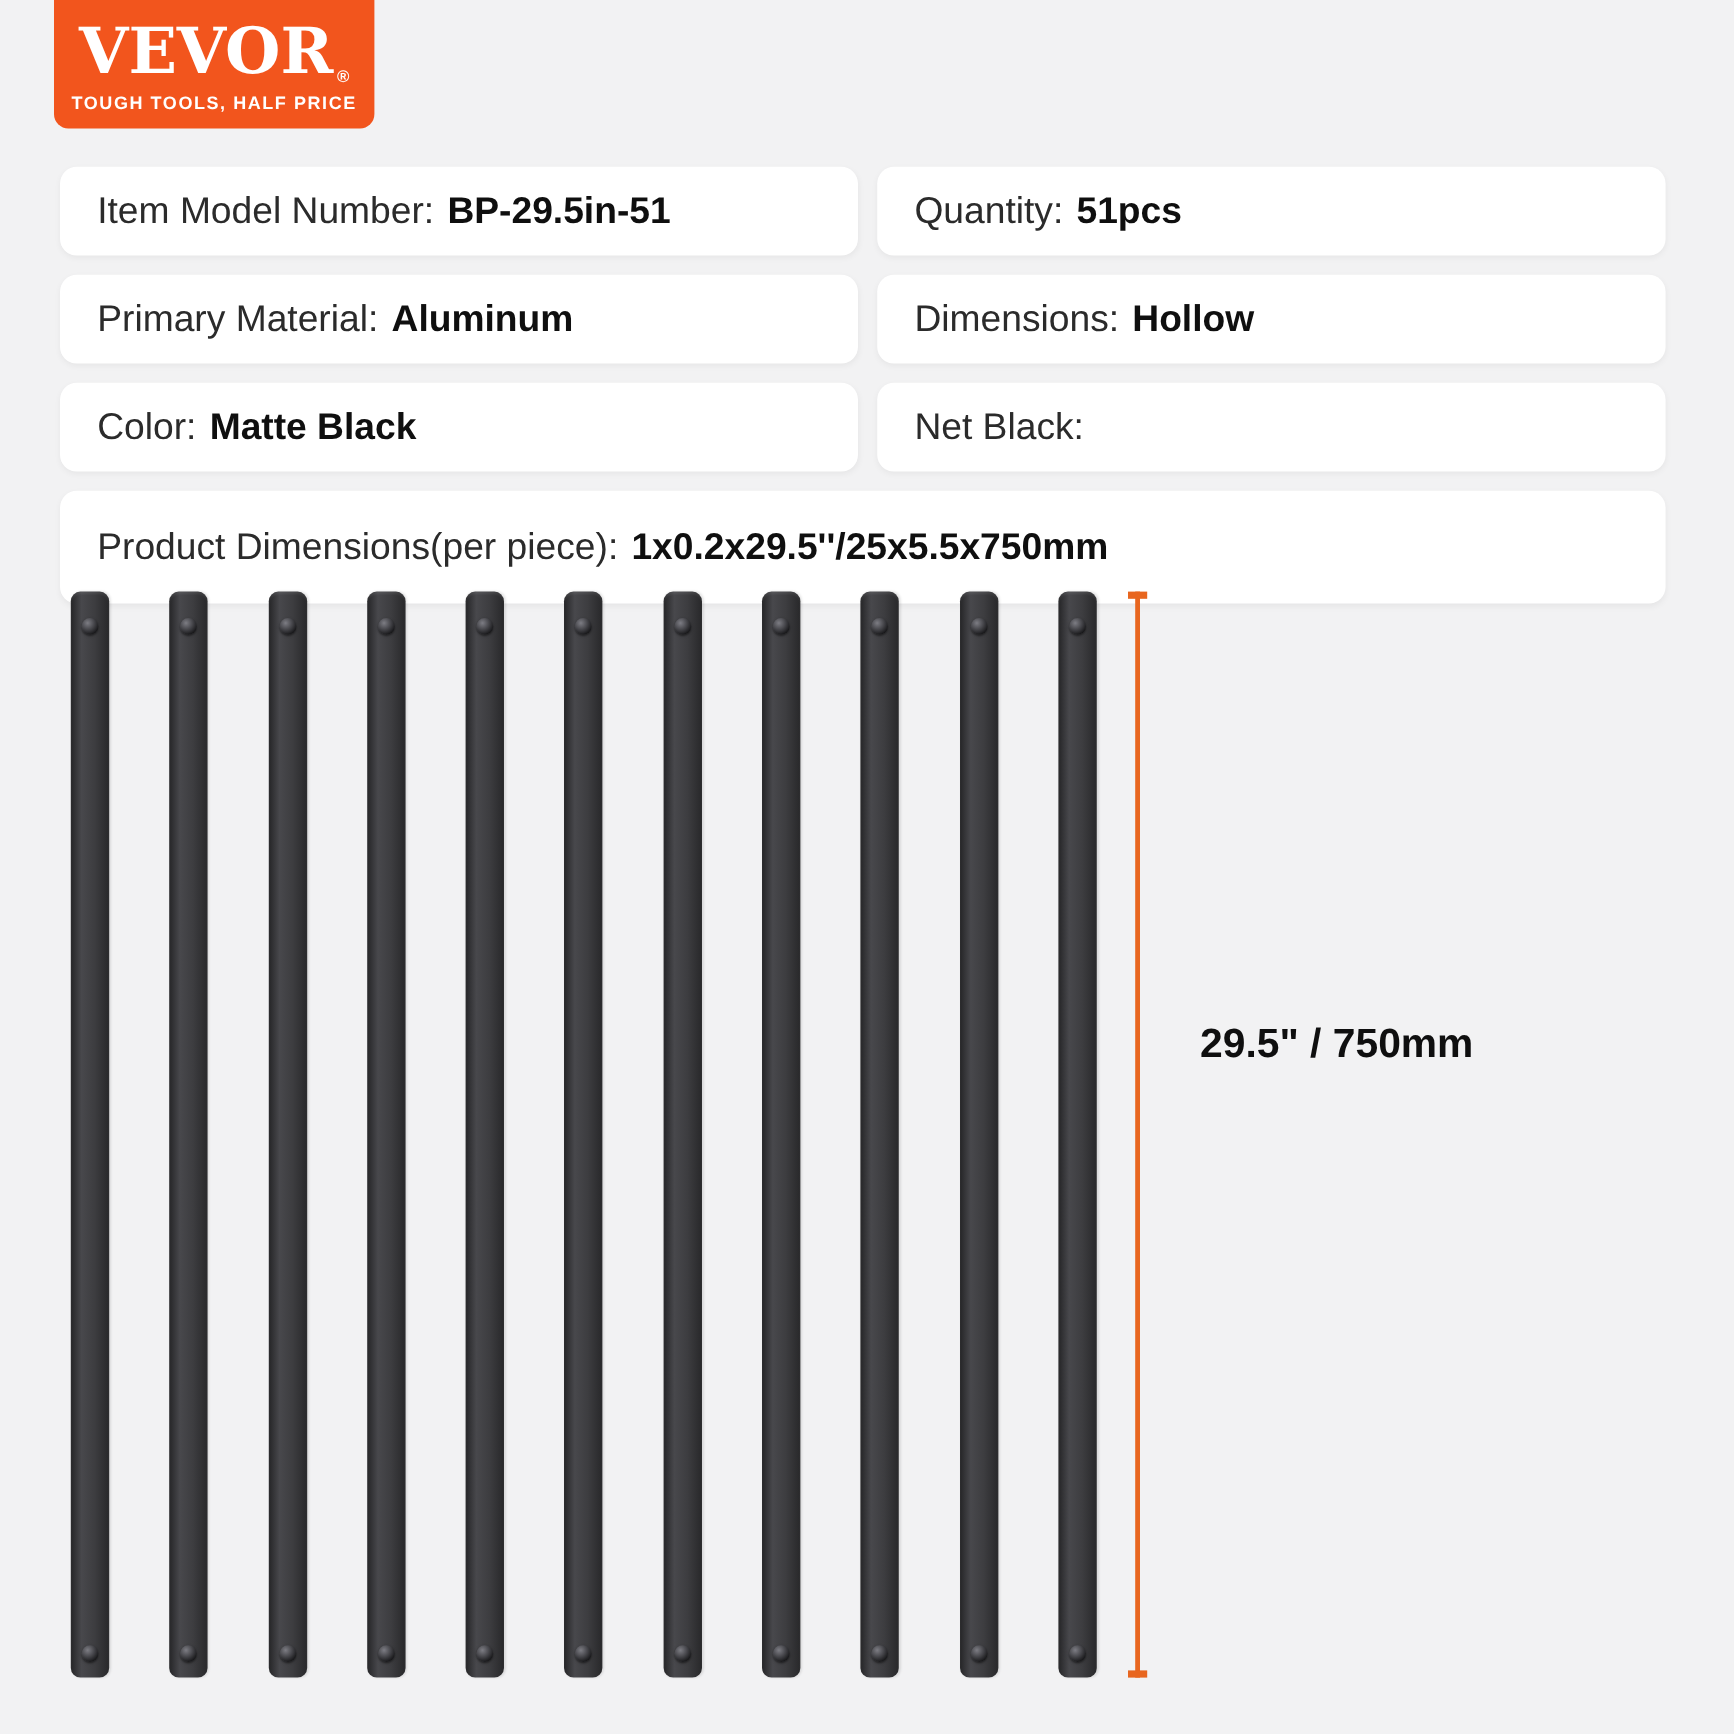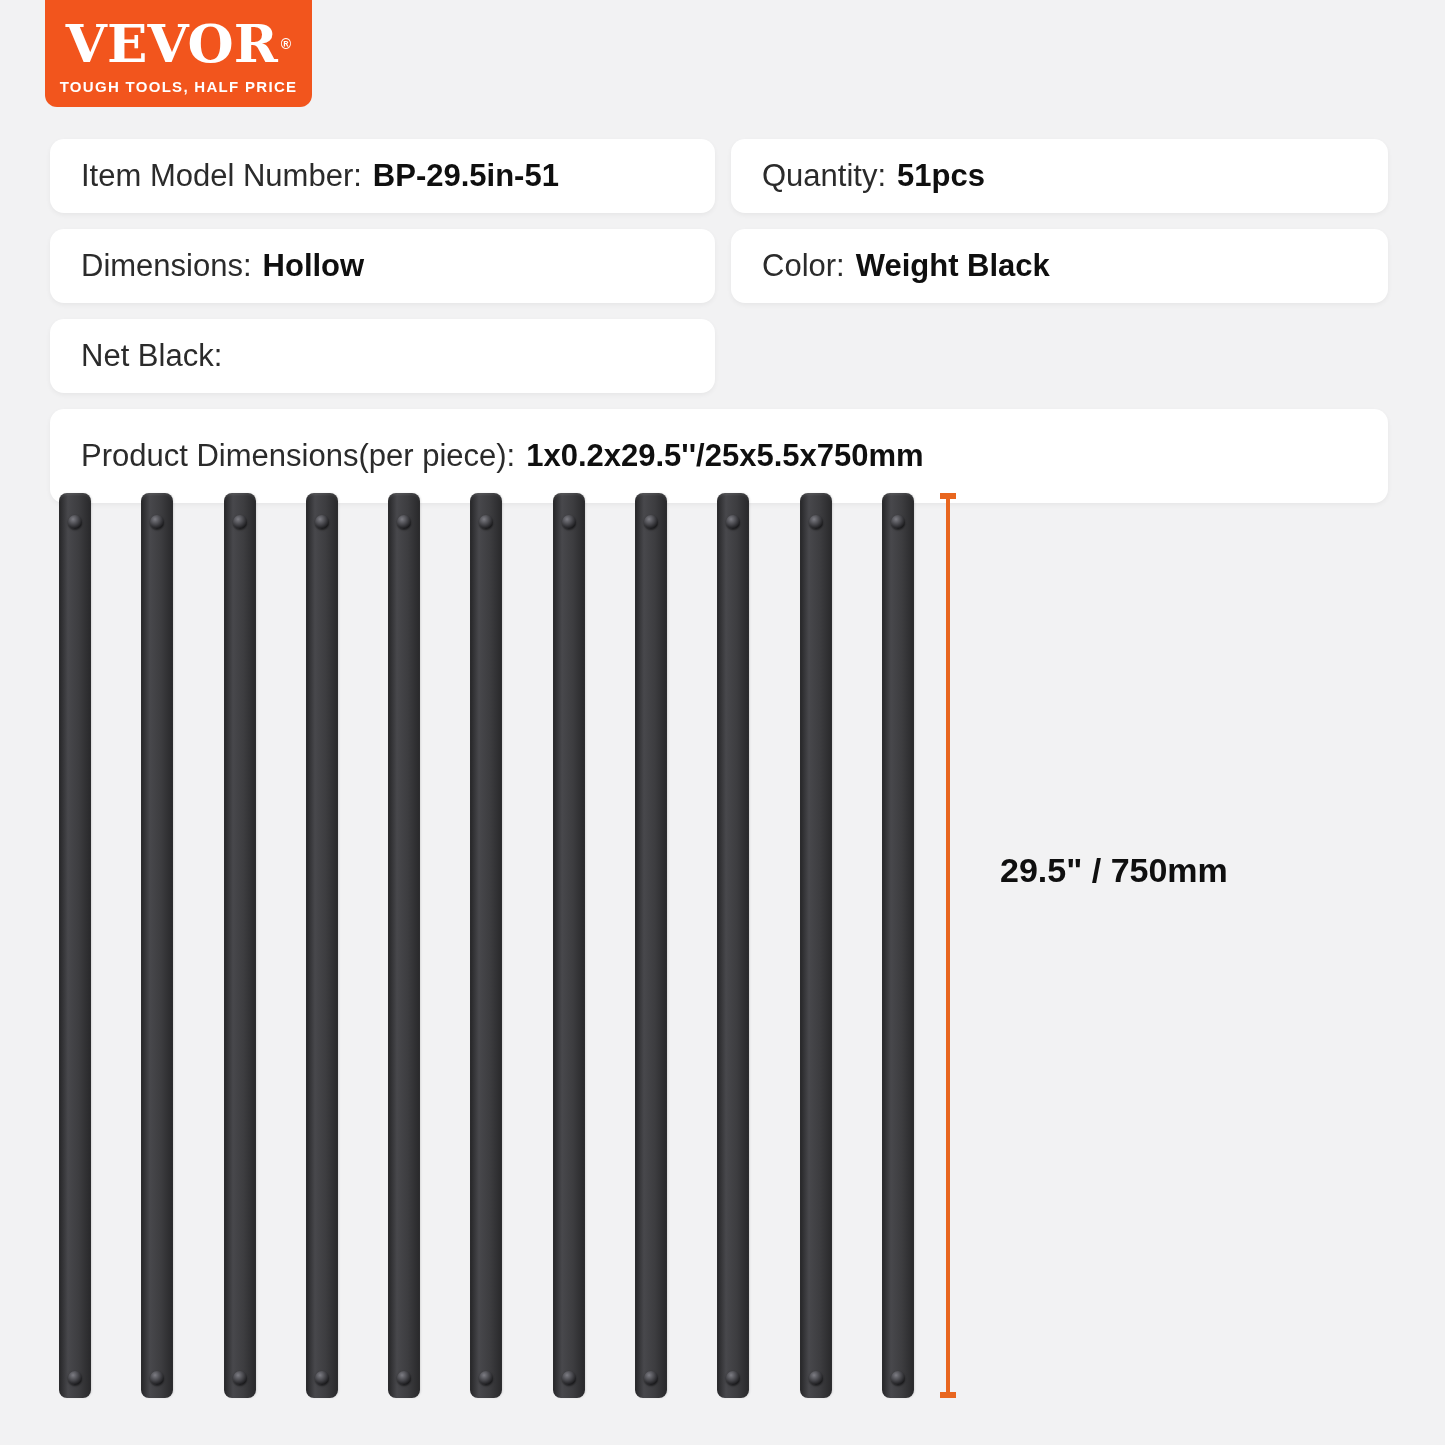--- a/index.html
+++ b/index.html
@@ -28,21 +28,21 @@
     color: #ffffff;
     display: flex;
     flex-direction: column;
     align-items: center;
     justify-content: center;
     box-sizing: border-box;
     padding-top: 4px;
   }
   .logo-word-row {
     display: flex;
-    align-items: center;
+    align-items: flex-end;
     line-height: 1;
   }
   .logo-word {
     font-family: "DejaVu Serif", serif;
     font-weight: bold;
     font-size: 53px;
     line-height: 1;
     letter-spacing: 0px;
   }
   .logo-reg {
@@ -176,26 +176,30 @@
   <div class="spec-grid">
     <div class="card half">
       <span class="lbl">Item Model Number:</span>
       <span class="val">BP-29.5in-51</span>
     </div>
     <div class="card half">
       <span class="lbl">Quantity:</span>
       <span class="val">51pcs</span>
     </div>
     <div class="card half">
+      <span class="lbl">Primary Material:</span>
+      <span class="val">Aluminum</span>
+    </div>
+    <div class="card half">
       <span class="lbl">Dimensions:</span>
       <span class="val">Hollow</span>
     </div>
     <div class="card half">
       <span class="lbl">Color:</span>
-      <span class="val">Weight Black</span>
+      <span class="val">Matte Black</span>
     </div>
     <div class="card half">
       <span class="lbl">Net Black:</span>
     </div>
     <div class="card full">
       <span class="lbl">Product Dimensions(per piece):</span>
       <span class="val">1x0.2x29.5''/25x5.5x750mm</span>
     </div>
   </div>
 

